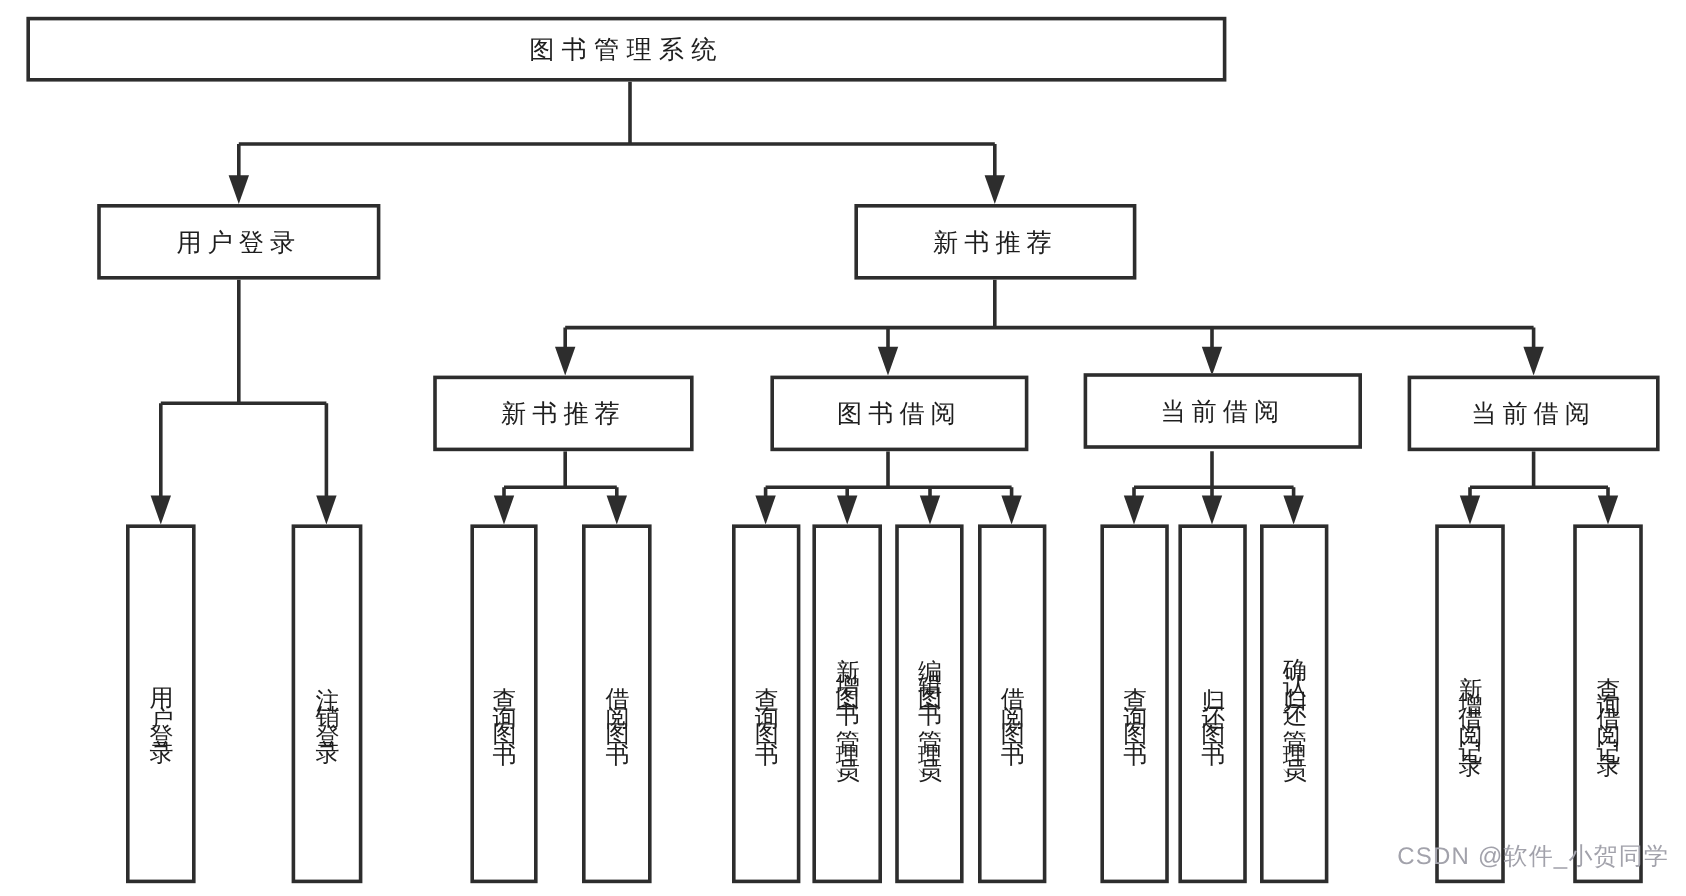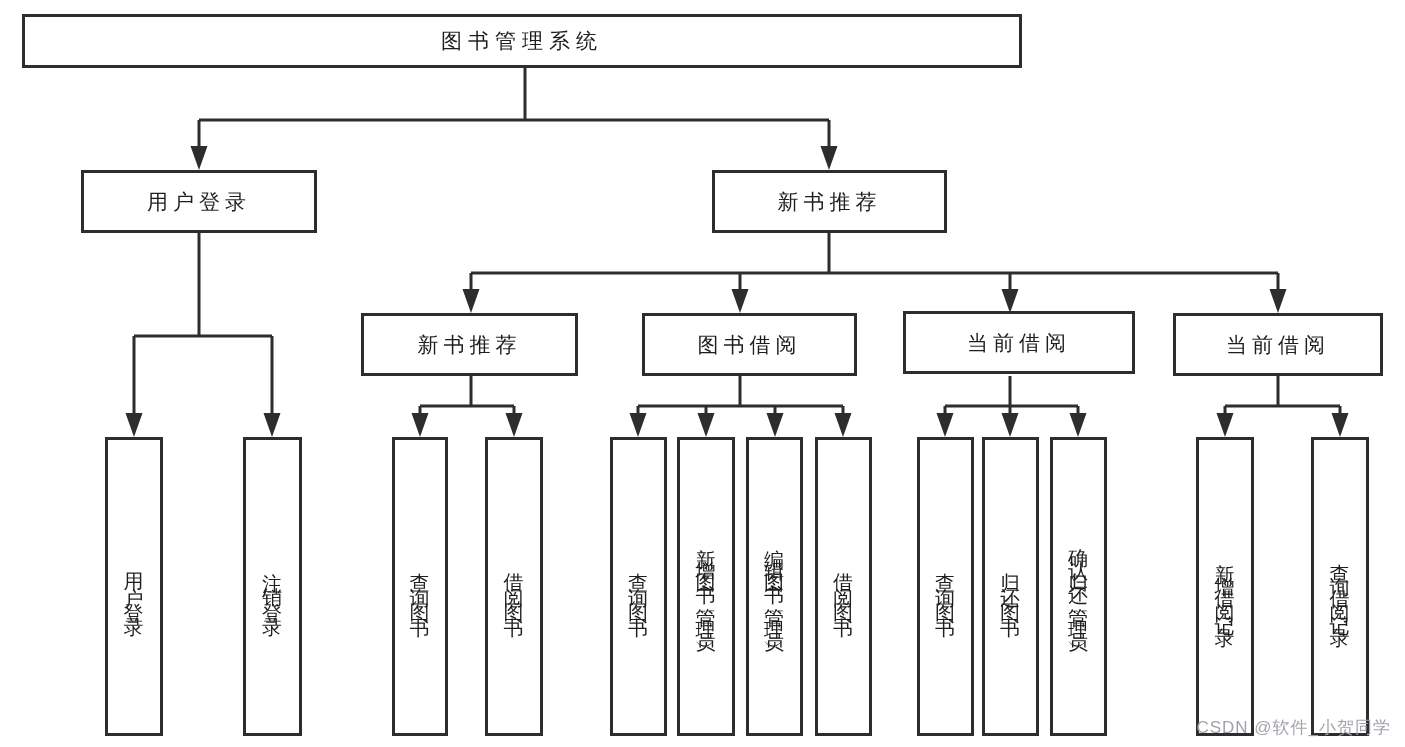--- a/index.html
+++ b/index.html
@@ -16,22 +16,22 @@
   .root .h-label{letter-spacing:6px;}
   .leaf{z-index:2;}
   .v-label{
     writing-mode:vertical-rl;text-orientation:mixed;
     font-size:20px;line-height:1;white-space:nowrap;
   }
   .sp4{letter-spacing:15px;}
   .sp6{letter-spacing:13px;}
   .sp9{letter-spacing:12px;}
   .watermark{
-    position:absolute;right:14px;bottom:8px;z-index:3;
-    font-size:17px;color:#a2a2ab;letter-spacing:1px;white-space:nowrap;
+    position:absolute;right:14px;bottom:20px;z-index:3;
+    font-size:20px;color:#a2a2ab;letter-spacing:1px;white-space:nowrap;
   }
   .line{stroke:#2d2d2d;stroke-width:3;fill:none;}
   .arrow{fill:#2d2d2d;stroke:none;}
 </style>
 </head>
 <body>
 
 <div class="stage">
 
   <svg class="connectors" width="1405" height="747" viewBox="0 0 1405 747">

